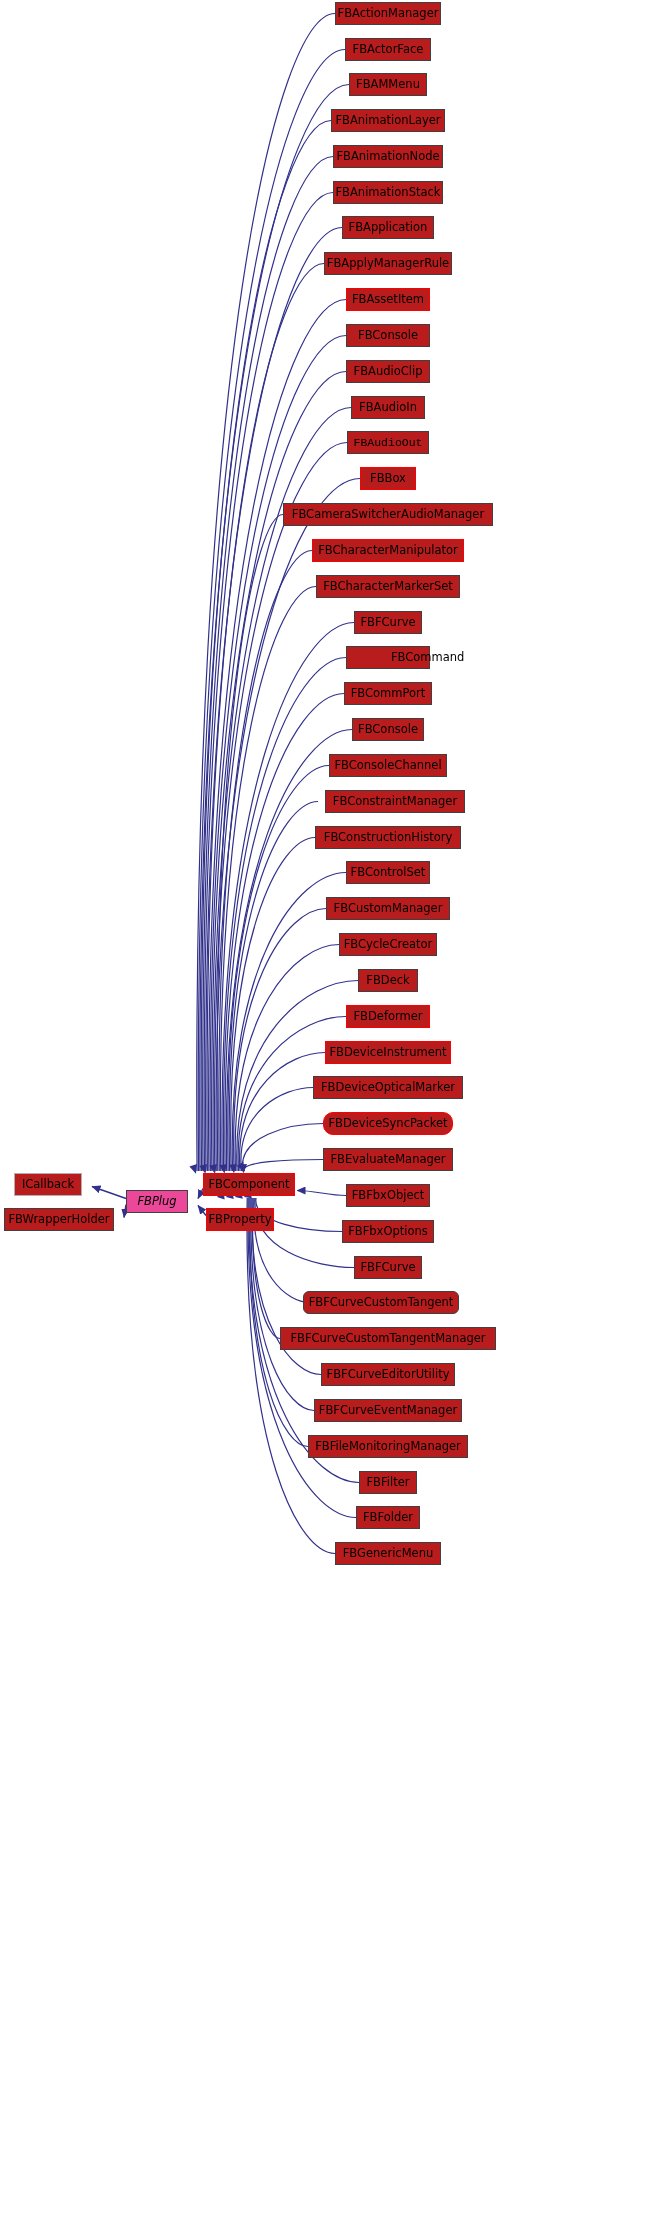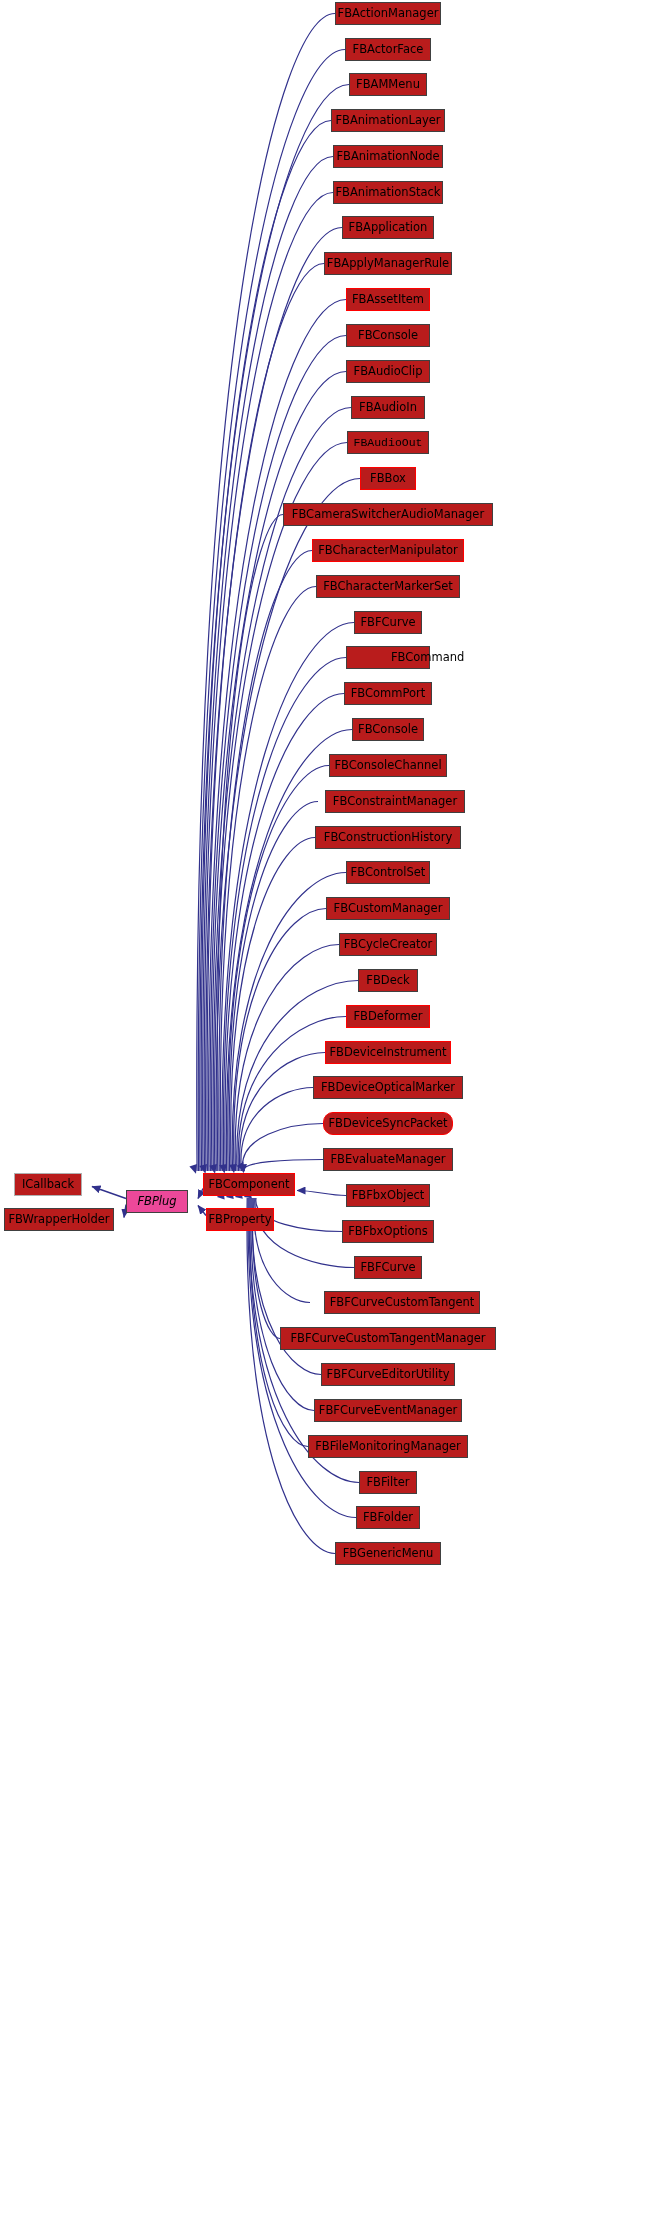--- a/index.html
+++ b/index.html
@@ -147,21 +147,21 @@
       <div class="node" style="left: 339px; top: 933px; width: 98px; text-align: center;">FBCycleCreator</div>
       <div class="node" style="left: 358px; top: 969px; width: 60px;">FBDeck</div>
       <div class="node red" style="left: 346px; top: 1005px; width: 84px;">FBDeformer</div>
       <div class="node red" style="left: 325px; top: 1041px; width: 126px;">FBDeviceInstrument</div>
       <div class="node" style="left: 313px; top: 1076px; width: 150px;">FBDeviceOpticalMarker</div>
       <div class="node red" style="left: 323px; top: 1112px; width: 130px; border-radius: 10px;">FBDeviceSyncPacket</div>
       <div class="node" style="left: 323px; top: 1148px; width: 130px;">FBEvaluateManager</div>
       <div class="node" style="left: 346px; top: 1184px; width: 84px;">FBFbxObject</div>
       <div class="node" style="left: 342px; top: 1220px; width: 92px;">FBFbxOptions</div>
       <div class="node" style="left: 354px; top: 1256px; width: 68px;">FBFCurve</div>
-      <div class="node" style="left: 324px; top: 1291px; width: 156px;">FBFCurveCustomTangent</div>
+      <div class="node" style="left: 303px; top: 1291px; width: 156px; border-radius: 6px;">FBFCurveCustomTangent</div>
       <div class="node" style="left: 280px; top: 1327px; width: 216px;">FBFCurveCustomTangentManager</div>
       <div class="node" style="left: 321px; top: 1363px; width: 134px;">FBFCurveEditorUtility</div>
       <div class="node" style="left: 314px; top: 1399px; width: 148px;">FBFCurveEventManager</div>
       <div class="node" style="left: 308px; top: 1435px; width: 160px;">FBFileMonitoringManager</div>
       <div class="node" style="left: 359px; top: 1471px; width: 58px;">FBFilter</div>
       <div class="node" style="left: 356px; top: 1506px; width: 64px;">FBFolder</div>
       <div class="node" style="left: 335px; top: 1542px; width: 106px;">FBGenericMenu</div>
     </div>
 
 </div>

